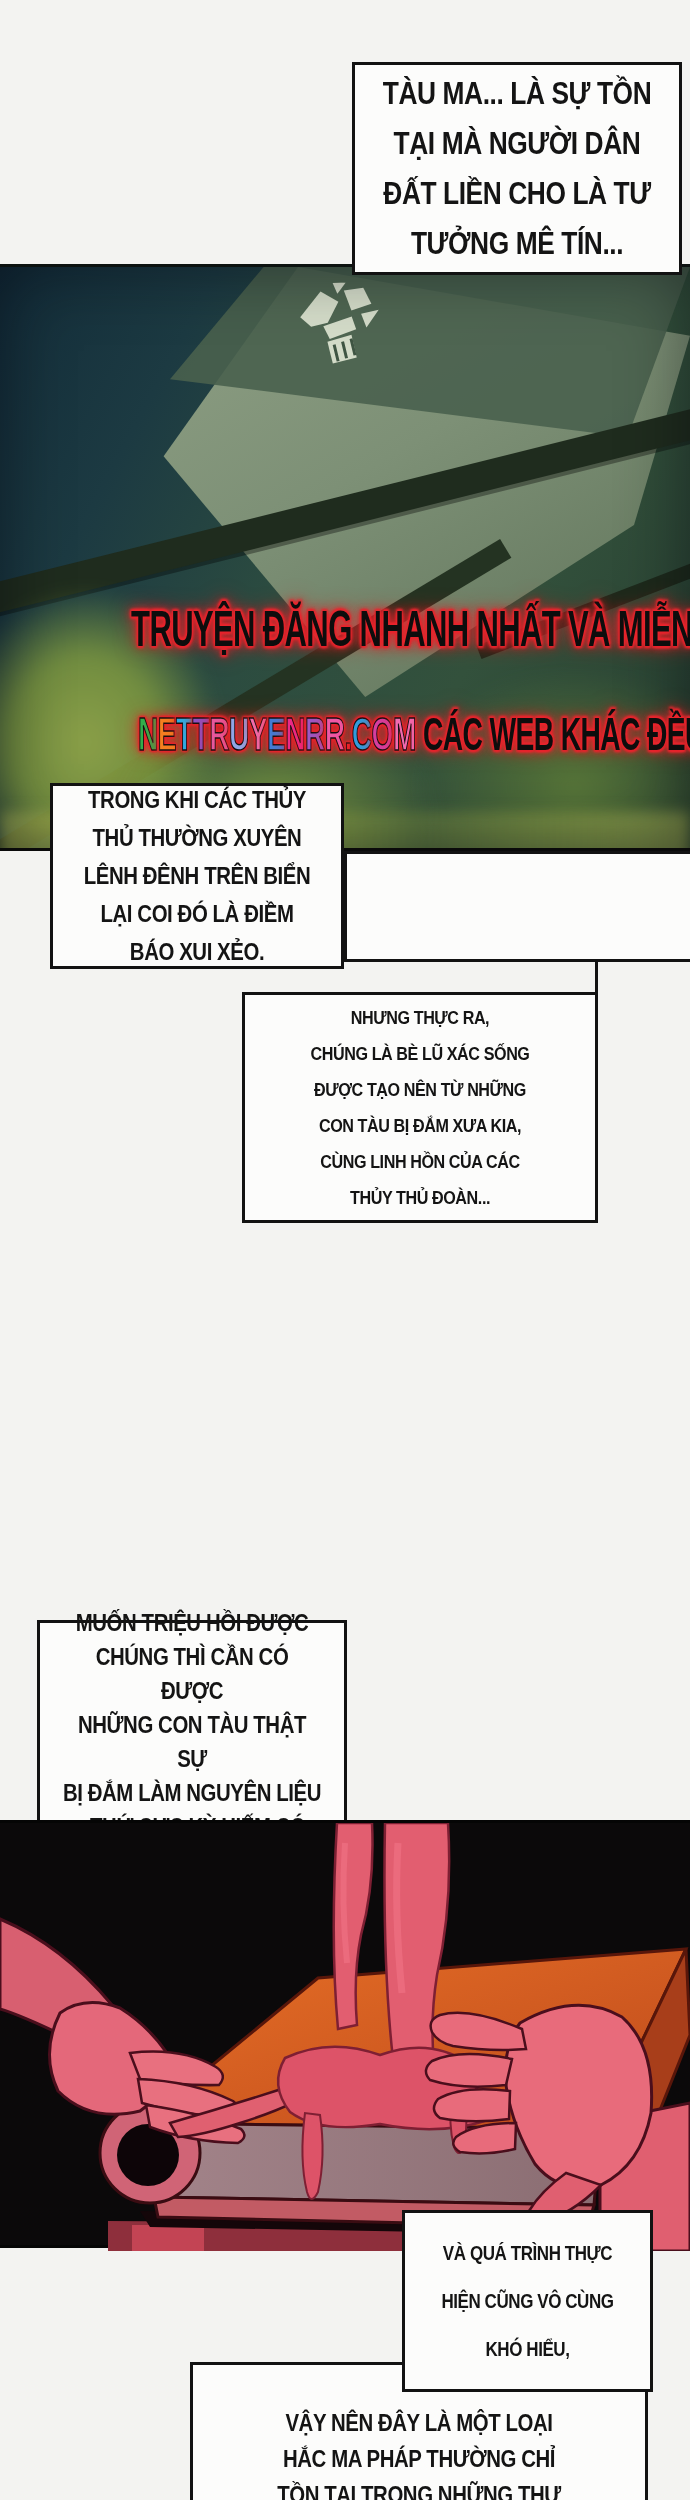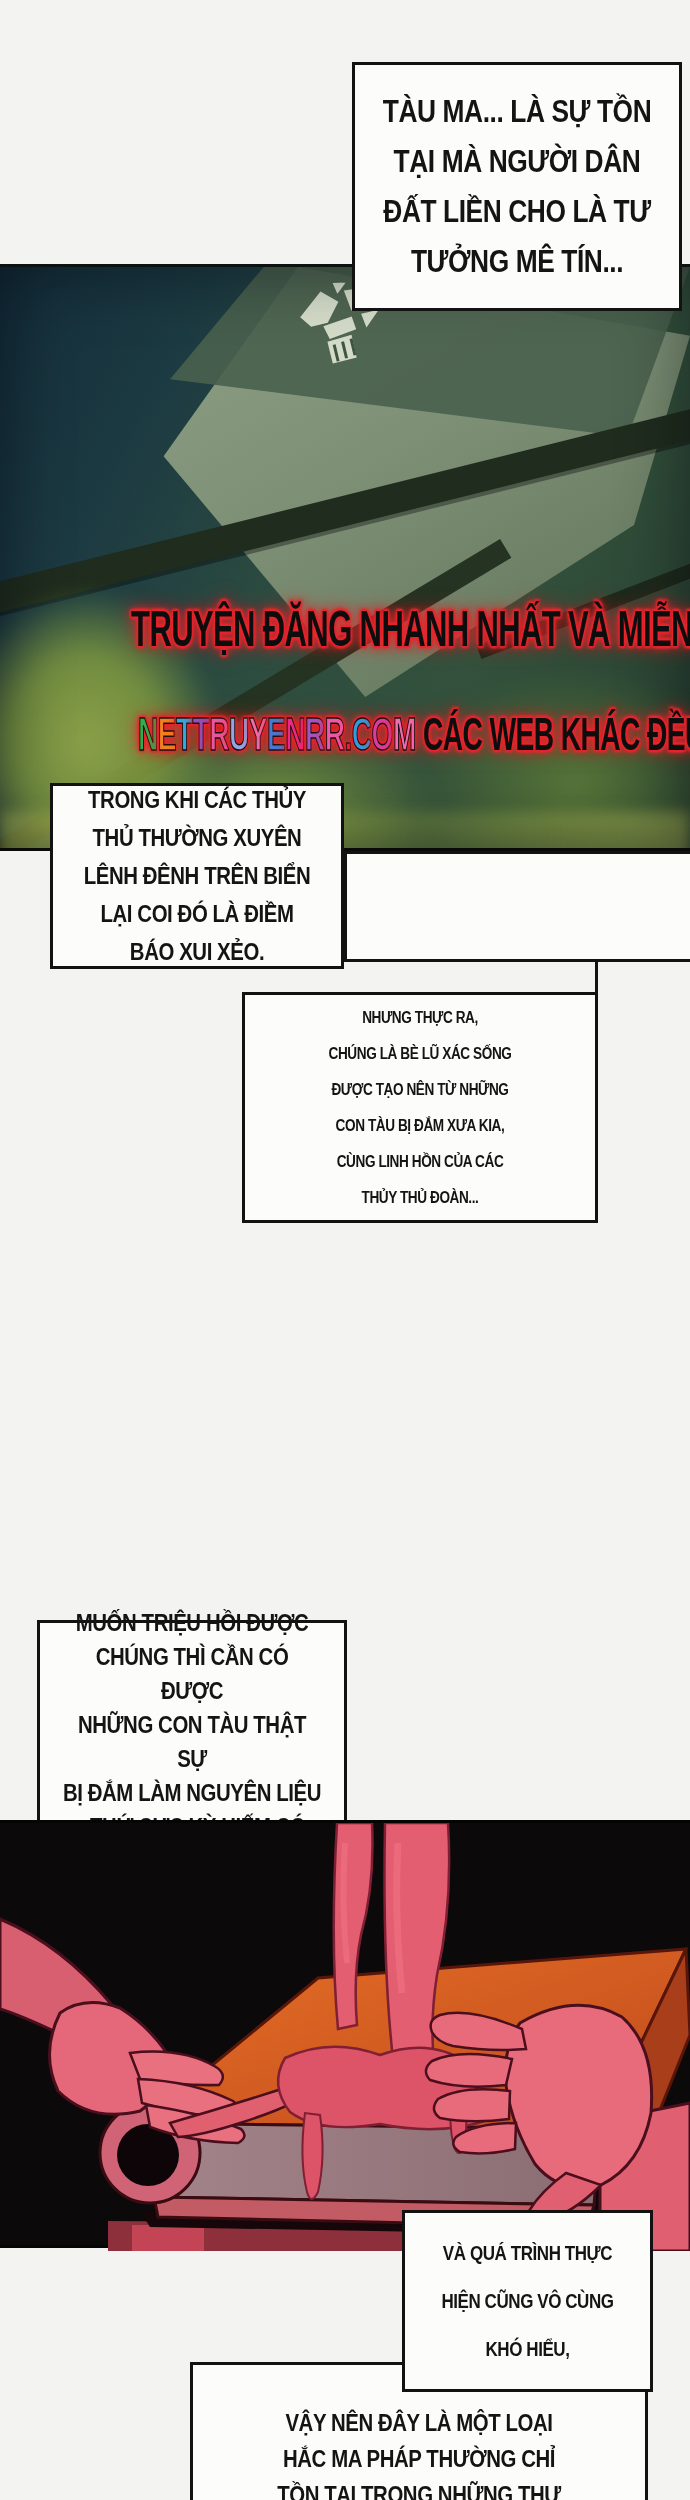--- a/index.html
+++ b/index.html
@@ -4,25 +4,25 @@
 <style>
   html,body{margin:0;padding:0;background:#555;}
   #page{position:relative;width:690px;height:2500px;overflow:hidden;
         background:#f3f3f1;font-family:"Liberation Sans",sans-serif;}
   
   .bubble{position:absolute;background:#fcfcfb;border:3px solid #121212;
           box-sizing:border-box;display:flex;align-items:center;justify-content:center;
           color:#141414;font-weight:bold;text-align:center;}
   .bubble .txt{white-space:pre-line;transform:scaleX(.85);transform-origin:50% 50%;
                letter-spacing:-.5px;width:100%;}
-  .bb-intro{left:352px;top:62px;width:330px;height:249px;font-size:31px;line-height:50px;}
+  .bb-intro{left:352px;top:62px;width:330px;height:213px;font-size:31px;line-height:50px;}
   .bb-sailors{left:50px;top:783px;width:294px;height:186px;font-size:24px;line-height:38px;}
   .bb-empty{left:344px;top:851px;width:350px;height:111px;}
   .bb-connector{position:absolute;left:595px;top:960px;width:3px;height:34px;background:#121212;}
-  .bb-reality{left:242px;top:992px;width:356px;height:231px;font-size:16px;line-height:36px;}
+  .bb-reality{left:242px;top:992px;width:356px;height:231px;font-size:19px;line-height:36px;}
   .bb-summon{left:37px;top:1620px;width:310px;height:244px;font-size:24px;line-height:34px;}
   .bb-conclusion{left:190px;top:2362px;width:458px;height:170px;font-size:24px;line-height:36px;
                  align-items:flex-start;padding-top:40px;}
   .bb-process{left:402px;top:2210px;width:251px;height:182px;font-size:20px;line-height:48px;}
   
   .ship{position:absolute;left:0;top:264px;width:690px;height:587px;overflow:hidden;
         background:linear-gradient(118deg,#132d3a 0%,#1c3a42 22%,#2c4c40 45%,#33513c 68%,#273f31 100%);
         border-top:3px solid #0c1210;border-bottom:3px solid #0a0a0a;box-sizing:border-box;}
   .ship .vignette{position:absolute;inset:0;box-shadow:inset 0 0 70px rgba(0,0,12,.45);}
   .sail-light{position:absolute;left:130px;top:0;width:560px;height:430px;

